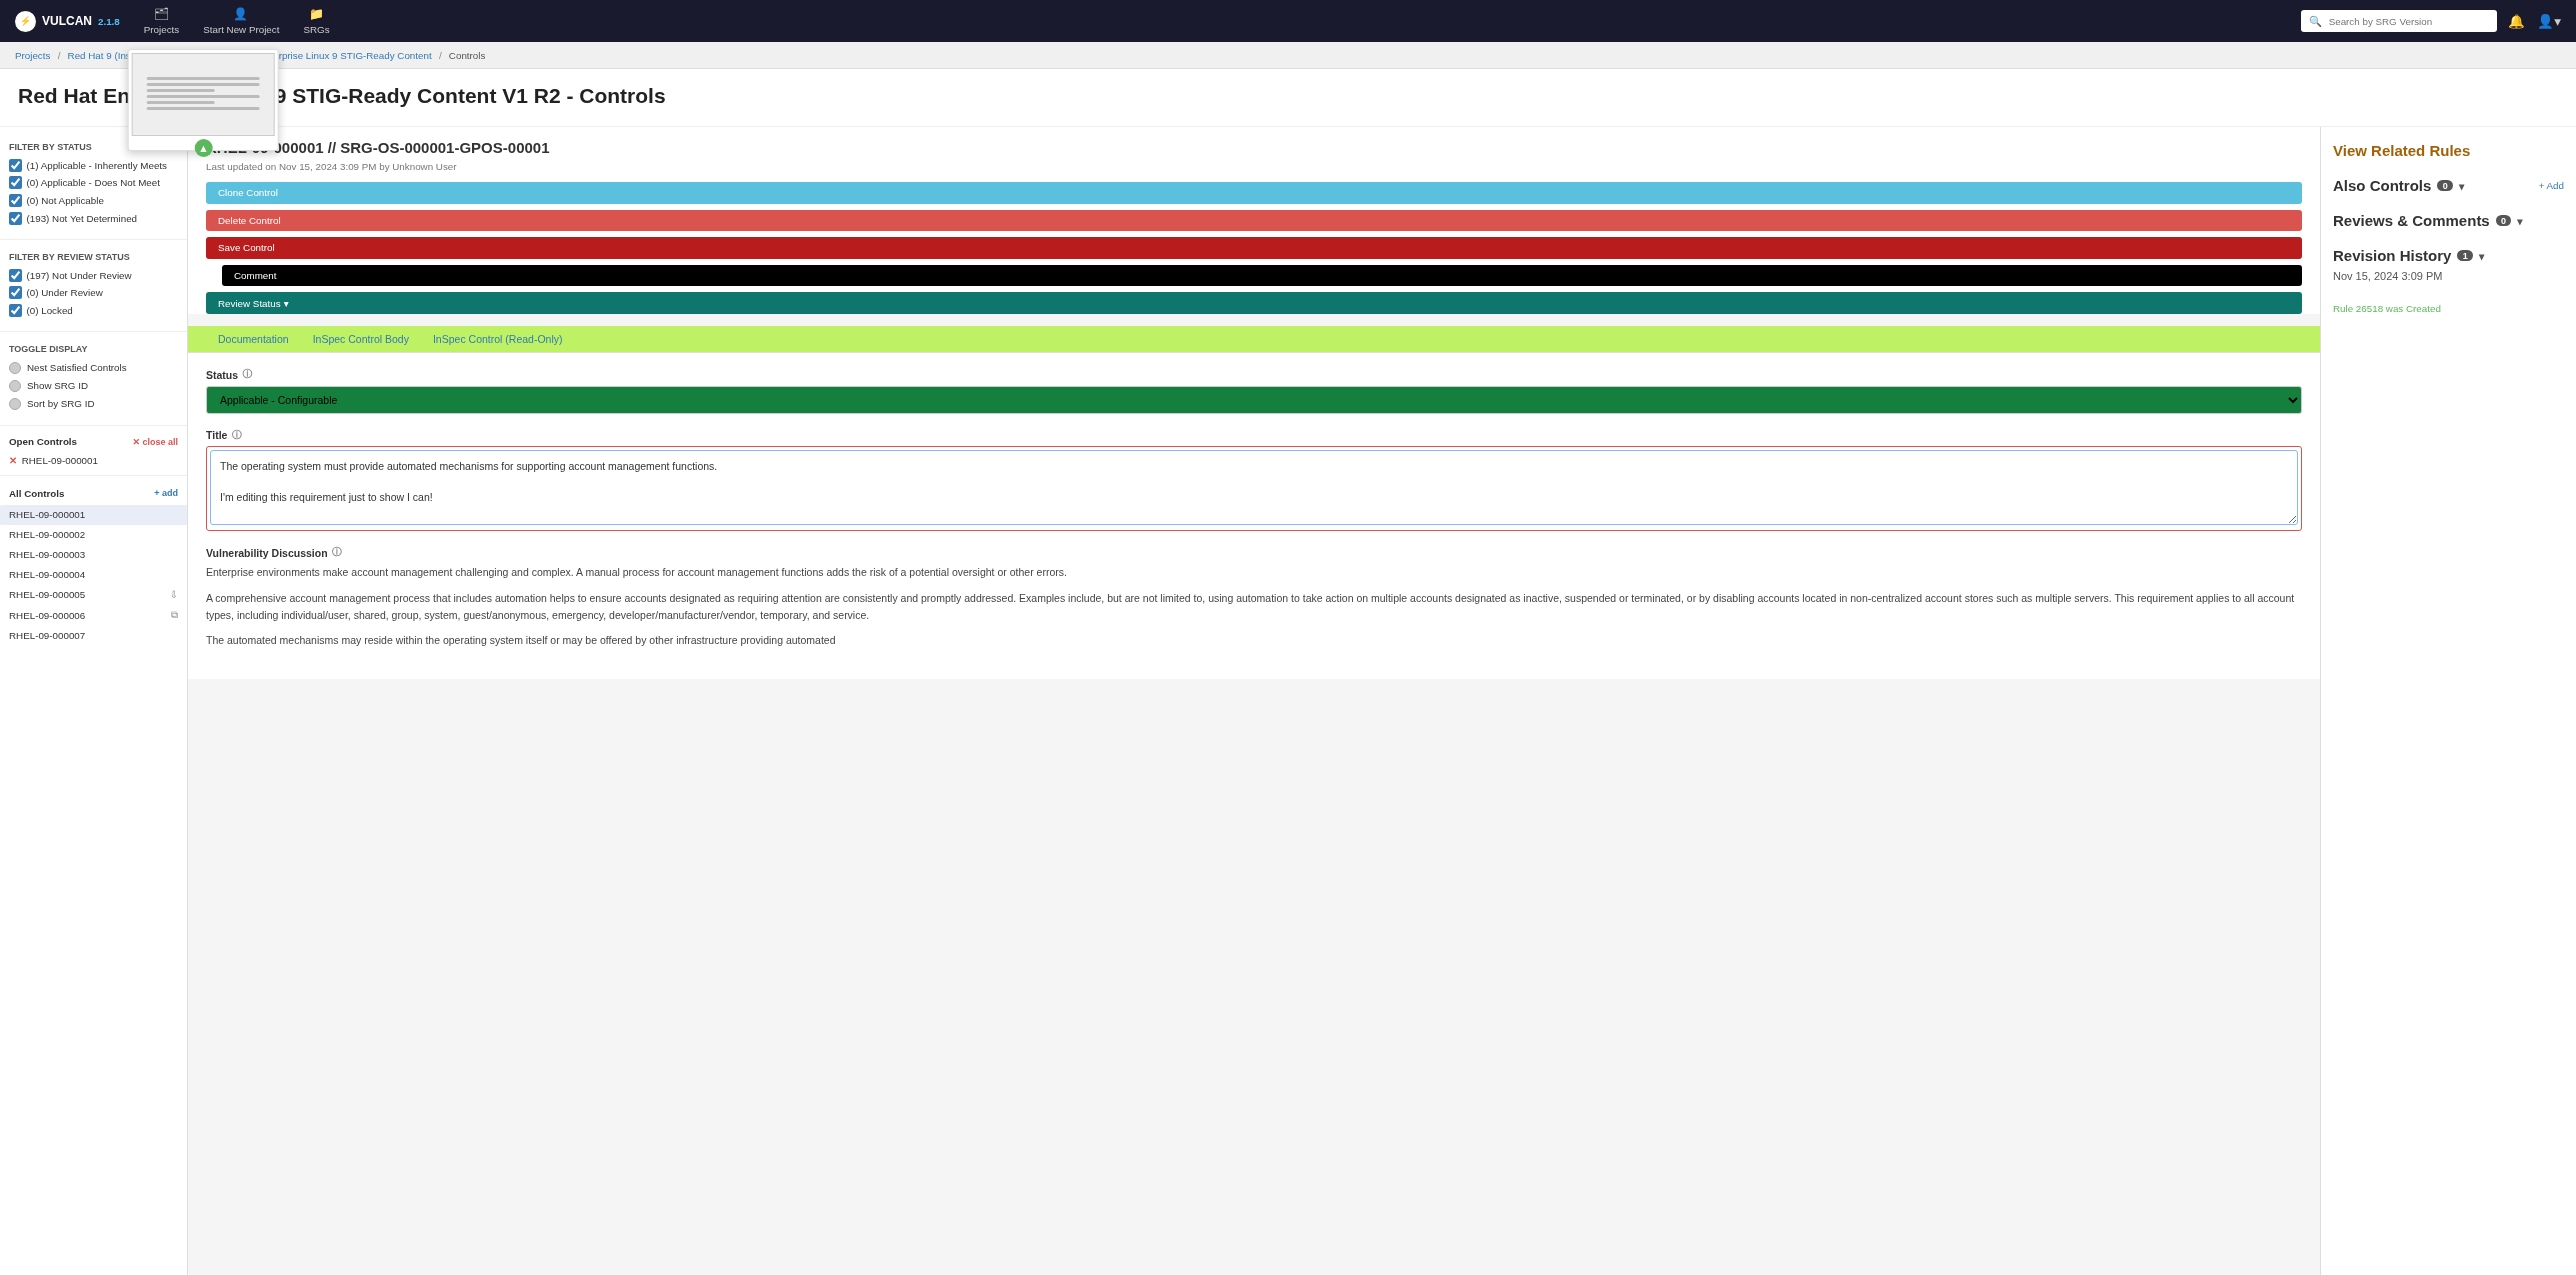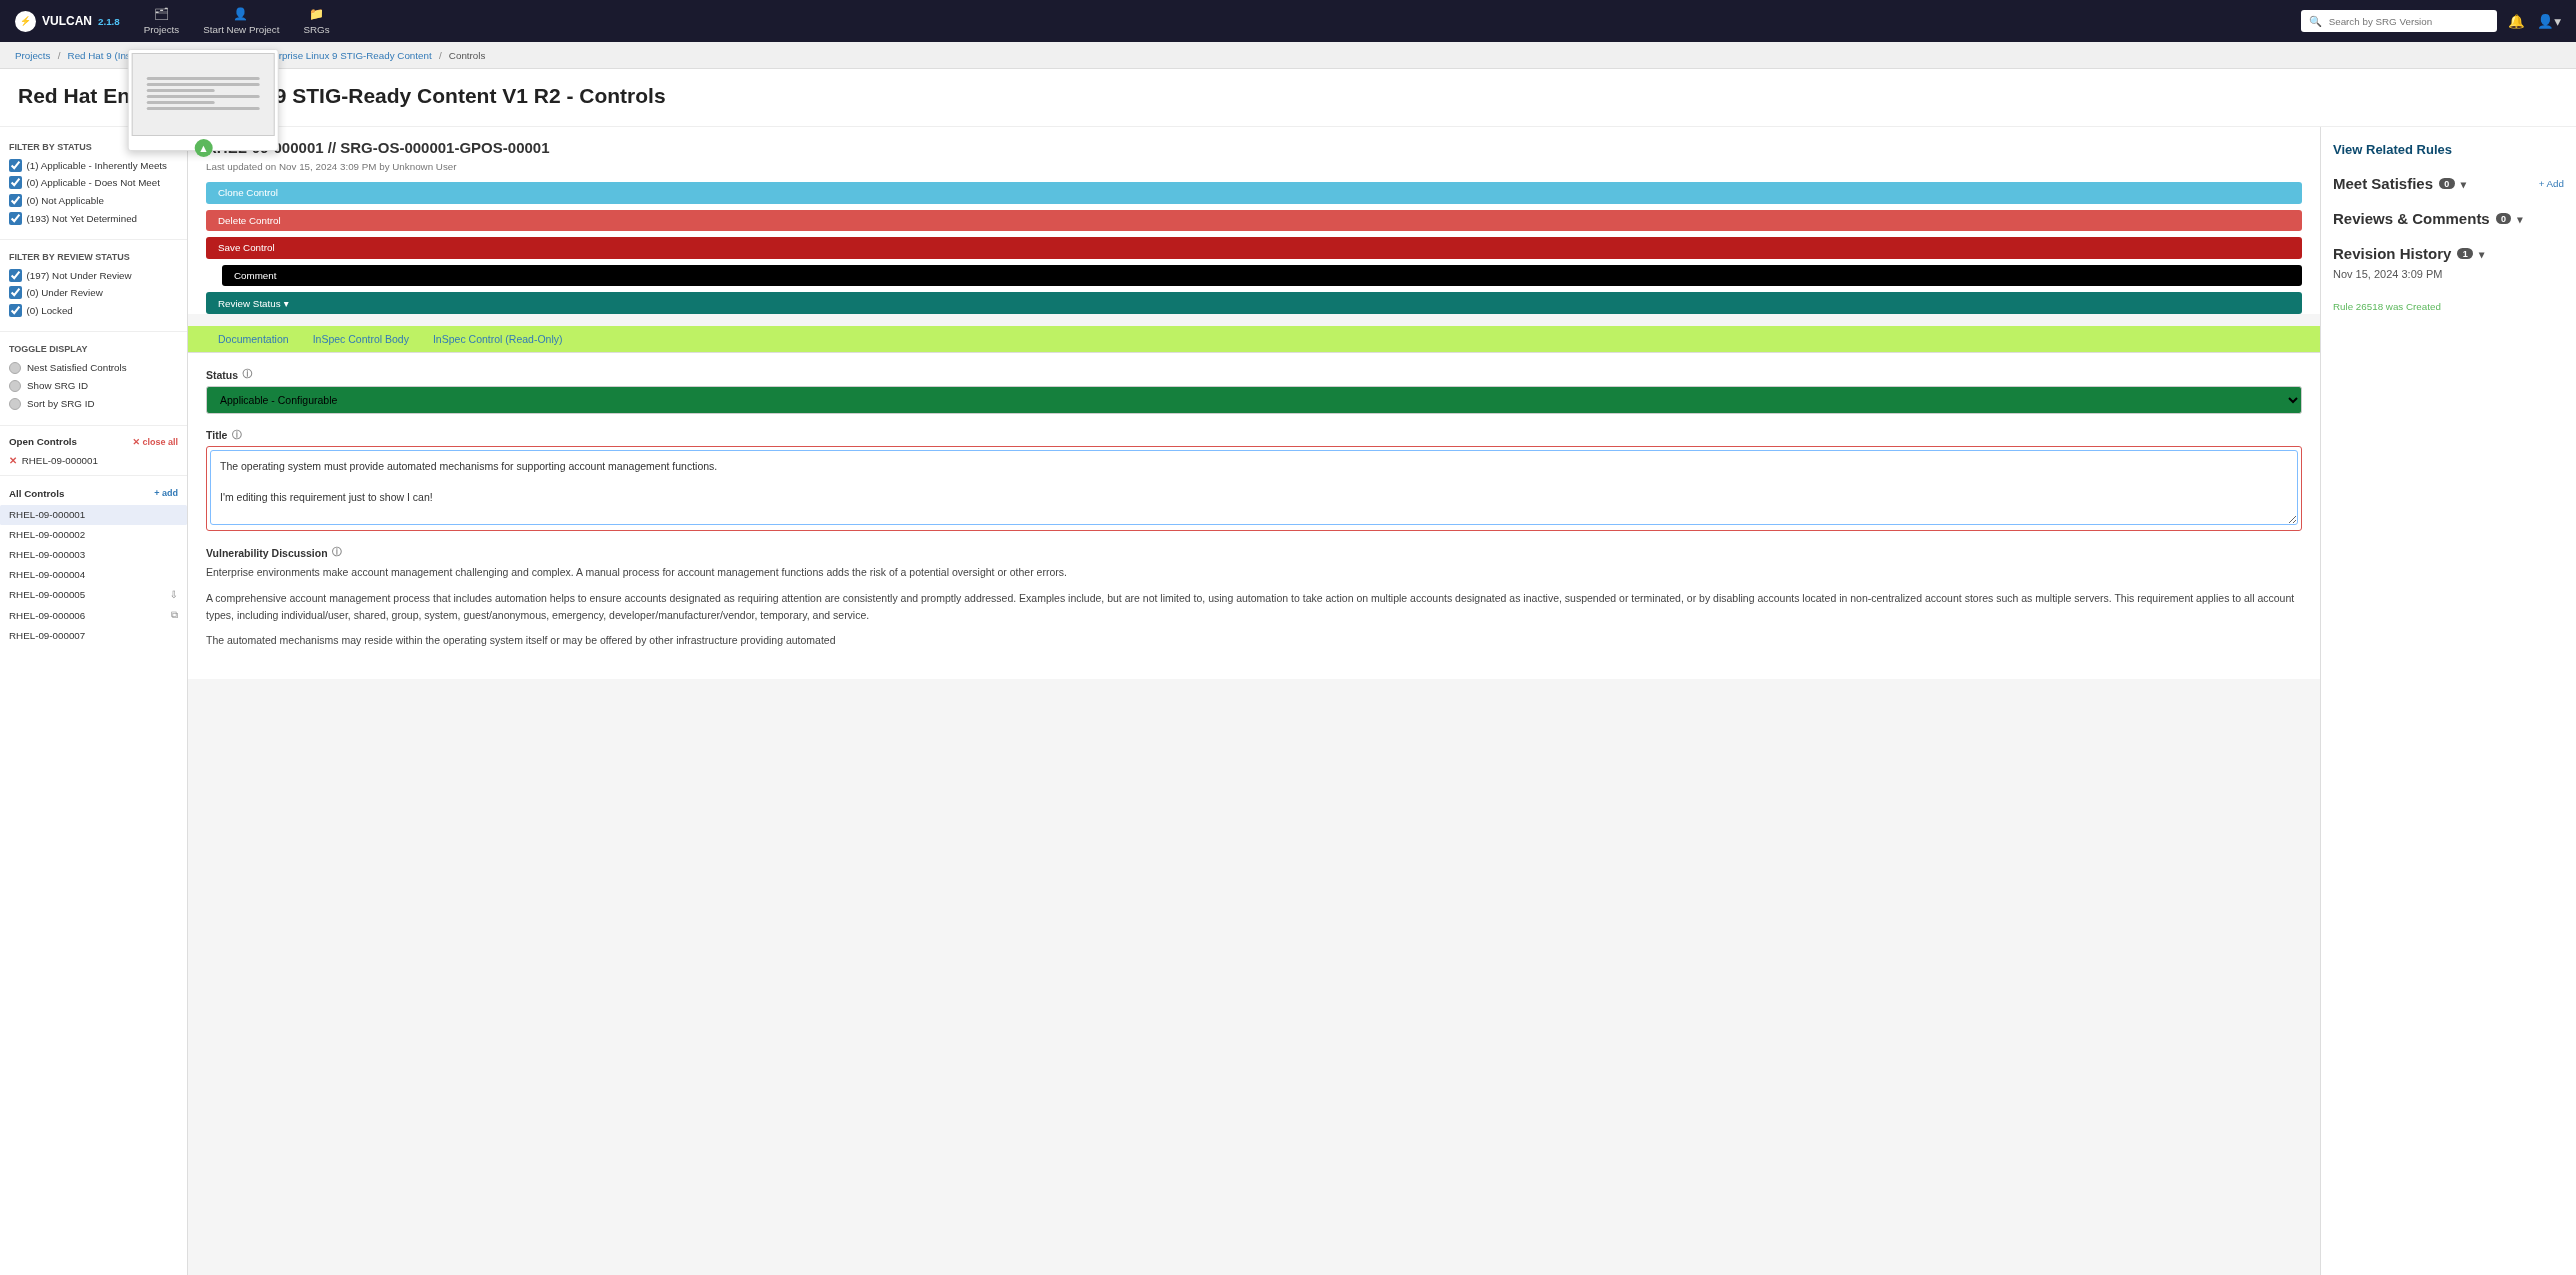--- a/index.html
+++ b/index.html
@@ -362,23 +362,23 @@
     .right-panel {
       width: 256px;
       min-width: 226px;
       background: white;
       border-left: 0.8px solid #ddd;
       padding: 15px 12px;
       overflow-y: auto;
     }
     .right-section { margin-bottom: 18px; }
     .right-section-title {
-      font-size: 13px;
+      font-size: 15px;
       font-weight: 700;
-      color: #0c4a6e;
+      color: #a16207;
       margin-bottom: 7.5px;
       cursor: pointer;
     }
 
     .section-header-row {
       display: flex;
       align-items: center;
       justify-content: space-between;
       margin-bottom: 6px;
     }
@@ -672,21 +672,21 @@
 
   <aside class="right-panel">
 
     <div class="right-section">
       <div class="right-section-title">View Related Rules</div>
     </div>
 
     <div class="right-section">
       <div class="section-header-row">
         <div class="section-title-with-badge">
-          <span>Meet Satisfies</span>
+          <span>Also Controls</span>
           <span class="badge">0</span>
           <span class="chevron">▾</span>
         </div>
         <button class="add-btn-small">+ Add</button>
       </div>
     </div>
 
     <div class="right-section">
       <div class="section-header-row">
         <div class="section-title-with-badge">

